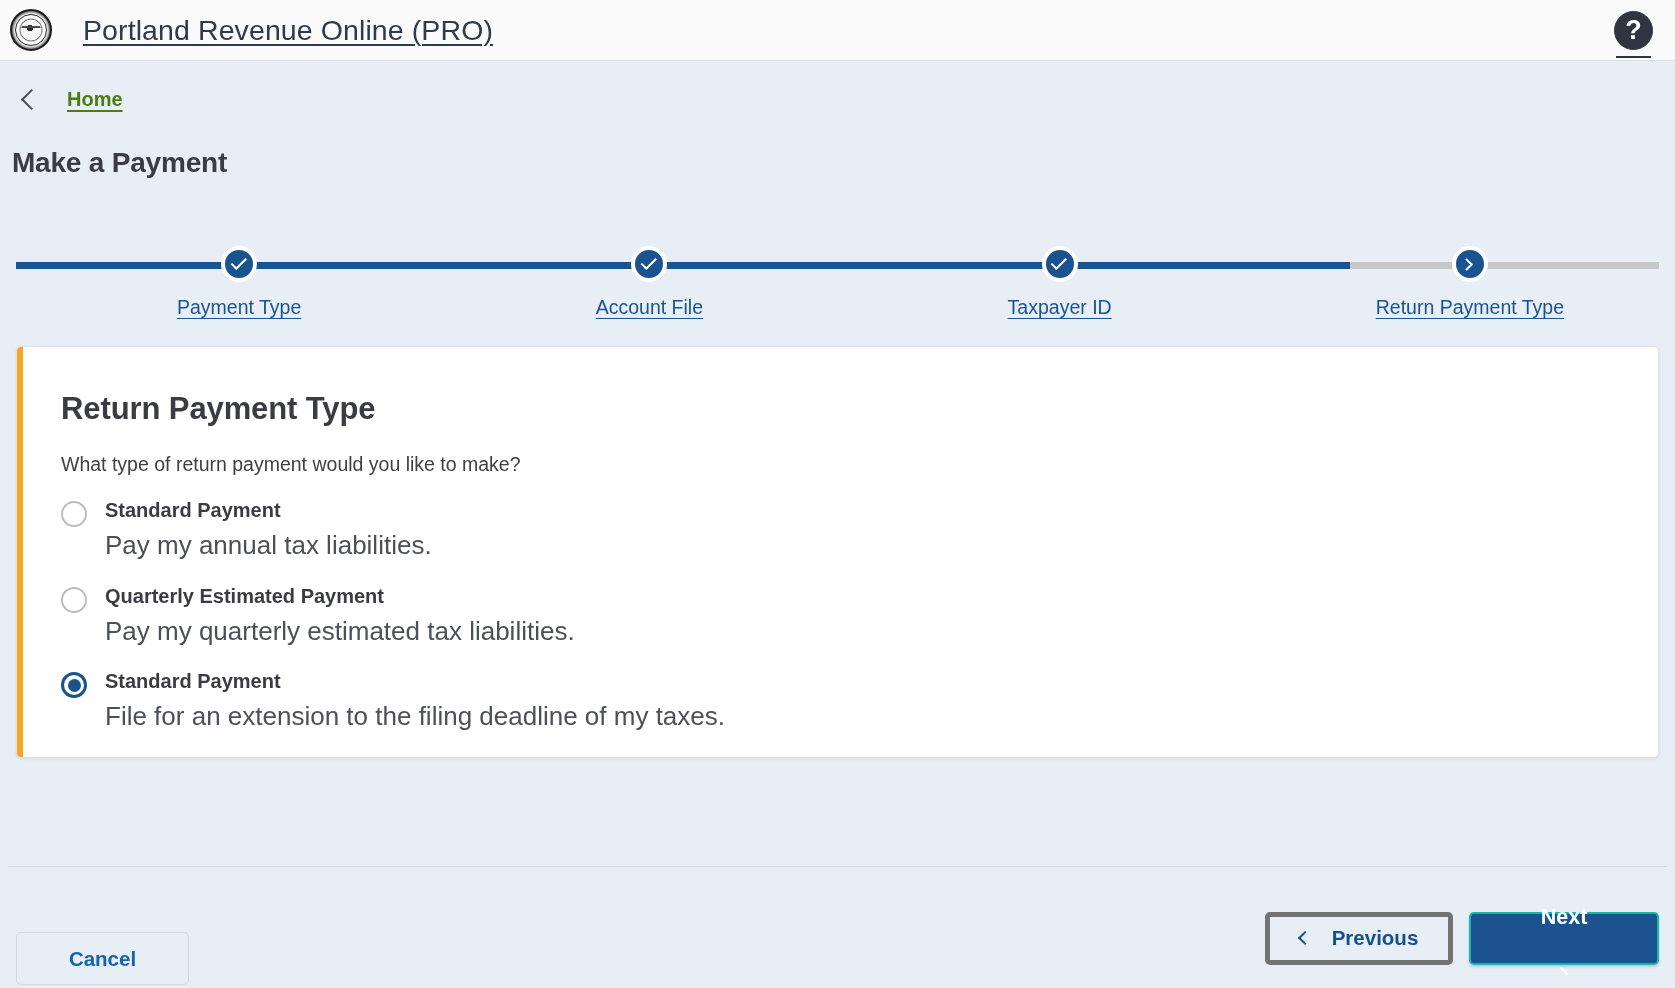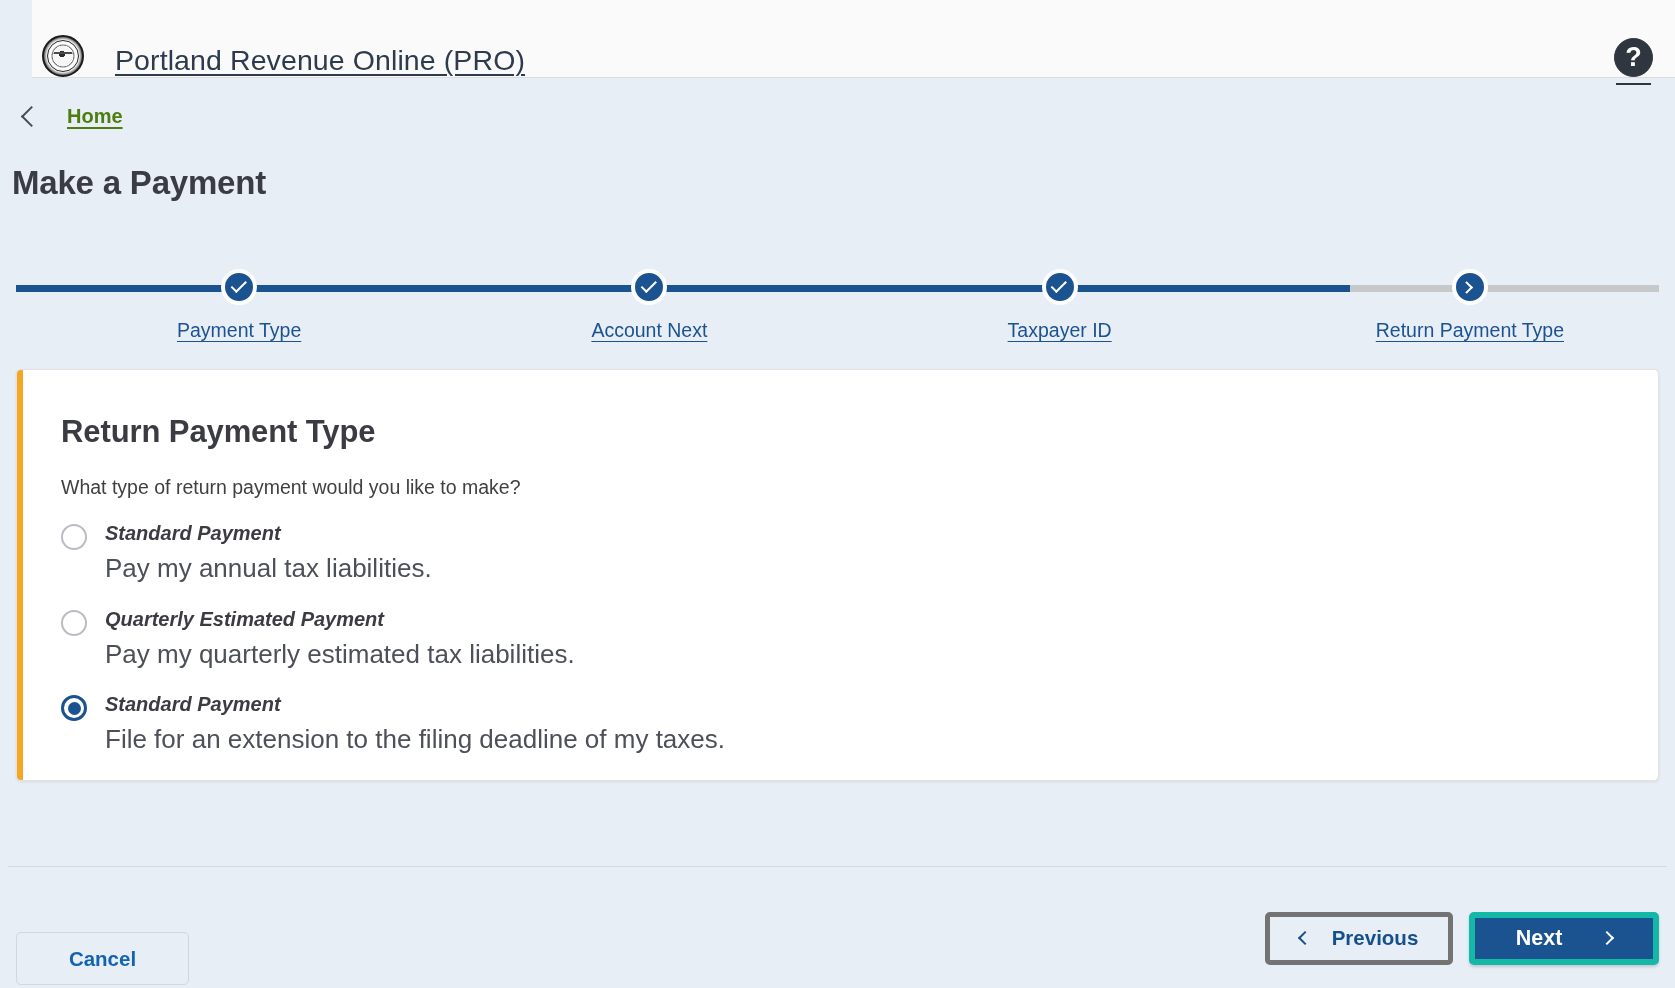--- a/index.html
+++ b/index.html
@@ -8,28 +8,27 @@
     width: 1675px;
     height: 988px;
     background: #e8eef6;
     font-family: "Liberation Sans", sans-serif;
     overflow: hidden;
     position: relative;
   }
 
   
   .app-header {
-    height: 78px;
+    height: 61px;
     background: #fafafa;
     border-bottom: 1px solid #dcdcdc;
     display: flex;
-    align-items: flex-end;
+    align-items: center;
     padding: 0 22px 0 10px;
     position: relative;
-    margin-left: 32px;
   }
   .seal {
     width: 42px; height: 42px;
     border-radius: 50%;
     background: radial-gradient(circle at 50% 50%, #ffffff 0%, #ffffff 38%, #6d6d6d 40%, #ffffff 45%, #f2f2f2 60%, #5a5a5a 72%, #e9e9e9 76%, #3a3a3a 88%, #1c1c1c 95%, #111 100%);
     border: 2px solid #1c1c1c;
     flex: 0 0 auto;
     position: relative;
     overflow: hidden;
   }
@@ -111,21 +110,21 @@
     color: #4d7c0f;
     font-weight: 700;
     text-decoration: underline;
     text-underline-offset: 4px;
     cursor: pointer;
     margin-left: 12px;
   }
 
   
   .page-title {
-    font-size: 33px;
+    font-size: 28px;
     font-weight: 700;
     color: #3b3b44;
     padding: 36px 0 0 12px;
     letter-spacing: -0.2px;
   }
 
   
   .stepper {
     position: relative;
     margin-top: 51px;
@@ -254,21 +253,20 @@
     margin: -6.5px 0 0 -6.5px;
     border-radius: 50%;
     background: #1b5390;
   }
   .option-text { margin-left: 18px; }
   .option-title {
     font-size: 20px;
     font-weight: 700;
     color: #3b3b44;
     line-height: 1.25;
-    font-style: italic;
   }
   .option-desc {
     font-size: 26px;
     color: #4d5058;
     margin-top: 6px;
     line-height: 1.25;
   }
 
   
   .footer {
@@ -324,25 +322,26 @@
     width: 10px; height: 10px;
     border-left: 2.8px solid #14508c;
     border-bottom: 2.8px solid #14508c;
     transform: rotate(45deg);
   }
   .btn-next {
     margin-left: 16px;
     width: 190px;
     height: 53px;
     background: #1b5390;
-    border: 6px solid #14b8a6;
+    border: 2px solid #14b8a6;
     color: #ffffff;
     font-size: 21.5px;
     gap: 40px;
     box-shadow: 0 2px 3px rgba(0,0,0,.16);
+    flex-direction: column;
   }
   .btn-next .chev {
     width: 10px; height: 10px;
     border-top: 2.8px solid #ffffff;
     border-right: 2.8px solid #ffffff;
     transform: rotate(45deg);
   }
 </style>
 </head>
 <body>
@@ -372,21 +371,21 @@
       <div class="step-dot">
           <span class="check"></span>
         </div>
       <span class="step-label">Payment Type</span>
     </div>
 
     <div class="step">
       <div class="step-dot">
           <span class="check"></span>
         </div>
-      <span class="step-label">Account Next</span>
+      <span class="step-label">Account File</span>
     </div>
 
     <div class="step">
       <div class="step-dot">
           <span class="check"></span>
         </div>
       <span class="step-label">Taxpayer ID</span>
     </div>
 
     <div class="step">

